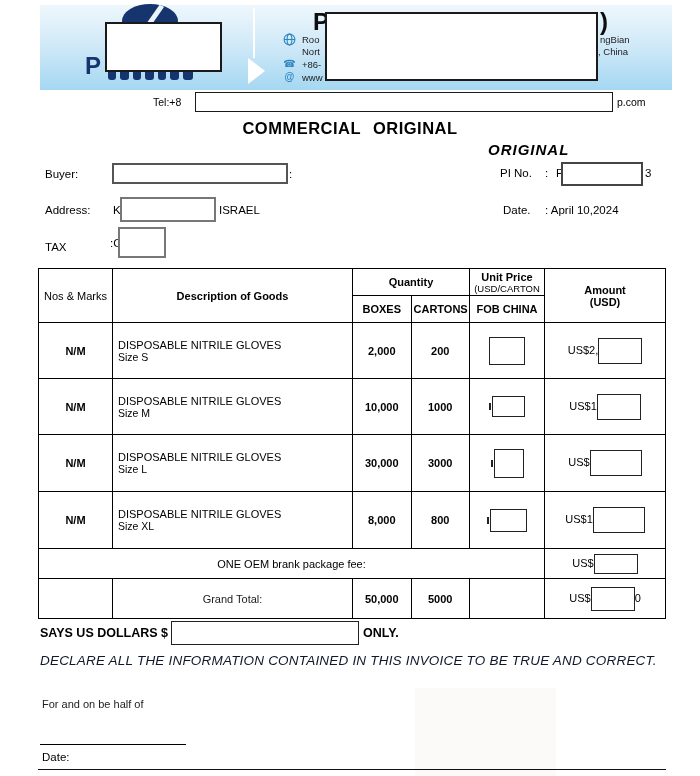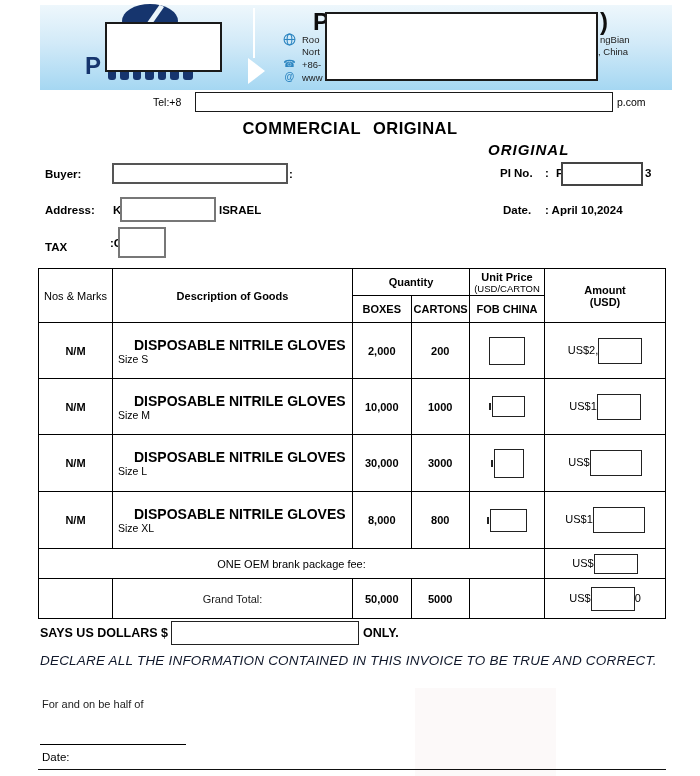--- a/index.html
+++ b/index.html
@@ -43,37 +43,37 @@
   
   .tel-pre { left:153px; top:96px; font-size:10.5px; }
   .r-tel { left:195px; top:92px; width:418px; height:20px; border-width:1.5px; }
   .tel-suf { left:617px; top:96px; font-size:10.5px; }
 
   
   .title { left:0; top:119px; width:700px; text-align:center; font-size:16.5px; font-weight:bold; letter-spacing:.5px; word-spacing:7px; }
   .orig { left:488px; top:141px; font-size:15px; font-weight:bold; font-style:italic; letter-spacing:1px; }
 
   
-  .lbl { font-size:11.5px; font-weight:bold; }
+  .lbl { font-size:11.5px; font-weight:normal; }
   .r-buyer { left:112px; top:163px; width:176px; height:21px; border-color:#555; }
   .r-pi { left:561px; top:162px; width:82px; height:24px; border-color:#444; }
   .r-addr { left:120px; top:197px; width:96px; height:25px; border-color:#777; }
   .r-tax { left:118px; top:227px; width:48px; height:31px; border-color:#777; }
 
   .watermark {
     left:200px; top:203px; font-family:"DejaVu Serif", serif; font-weight:bold;
     font-size:60px; line-height:1; color:#141414; letter-spacing:1px; z-index:4;
   }
 
   
   .inv-table { position:absolute; left:38px; top:268px; width:628px; border-collapse:collapse; table-layout:fixed; z-index:5; background:transparent; }
   .inv-table td, .inv-table th { border:1.5px solid #000; font-size:11px; text-align:center; vertical-align:middle; padding:0 2px; background:transparent; font-weight:normal; }
   .inv-table .b { font-weight:bold; }
   .inv-table .desc { text-align:left; padding-left:5px; }
-  .desc .l1 { font-weight:bold; font-size:14px;margin-left:16px; }
+  .desc .l1 { font-weight:normal; font-size:11px; }
   .desc .l2 { font-size:10.5px; }
   .small { font-size:9.5px; font-weight:normal; }
   .mini { display:inline-block; background:#fff; border:1.8px solid #222; vertical-align:middle; }
   .amt { white-space:nowrap; font-weight:bold; }
   .amt .mini { width:44px; height:26px; }
   .tick { display:inline-block; width:2px; height:7px; background:#222; vertical-align:middle; margin-right:1px; }
   .oem-label { text-align:right; padding-right:8px; font-weight:bold; }
   .gt-label { text-align:right; padding-right:6px; font-size:11px; color:#1c1c1c; }
 
   

